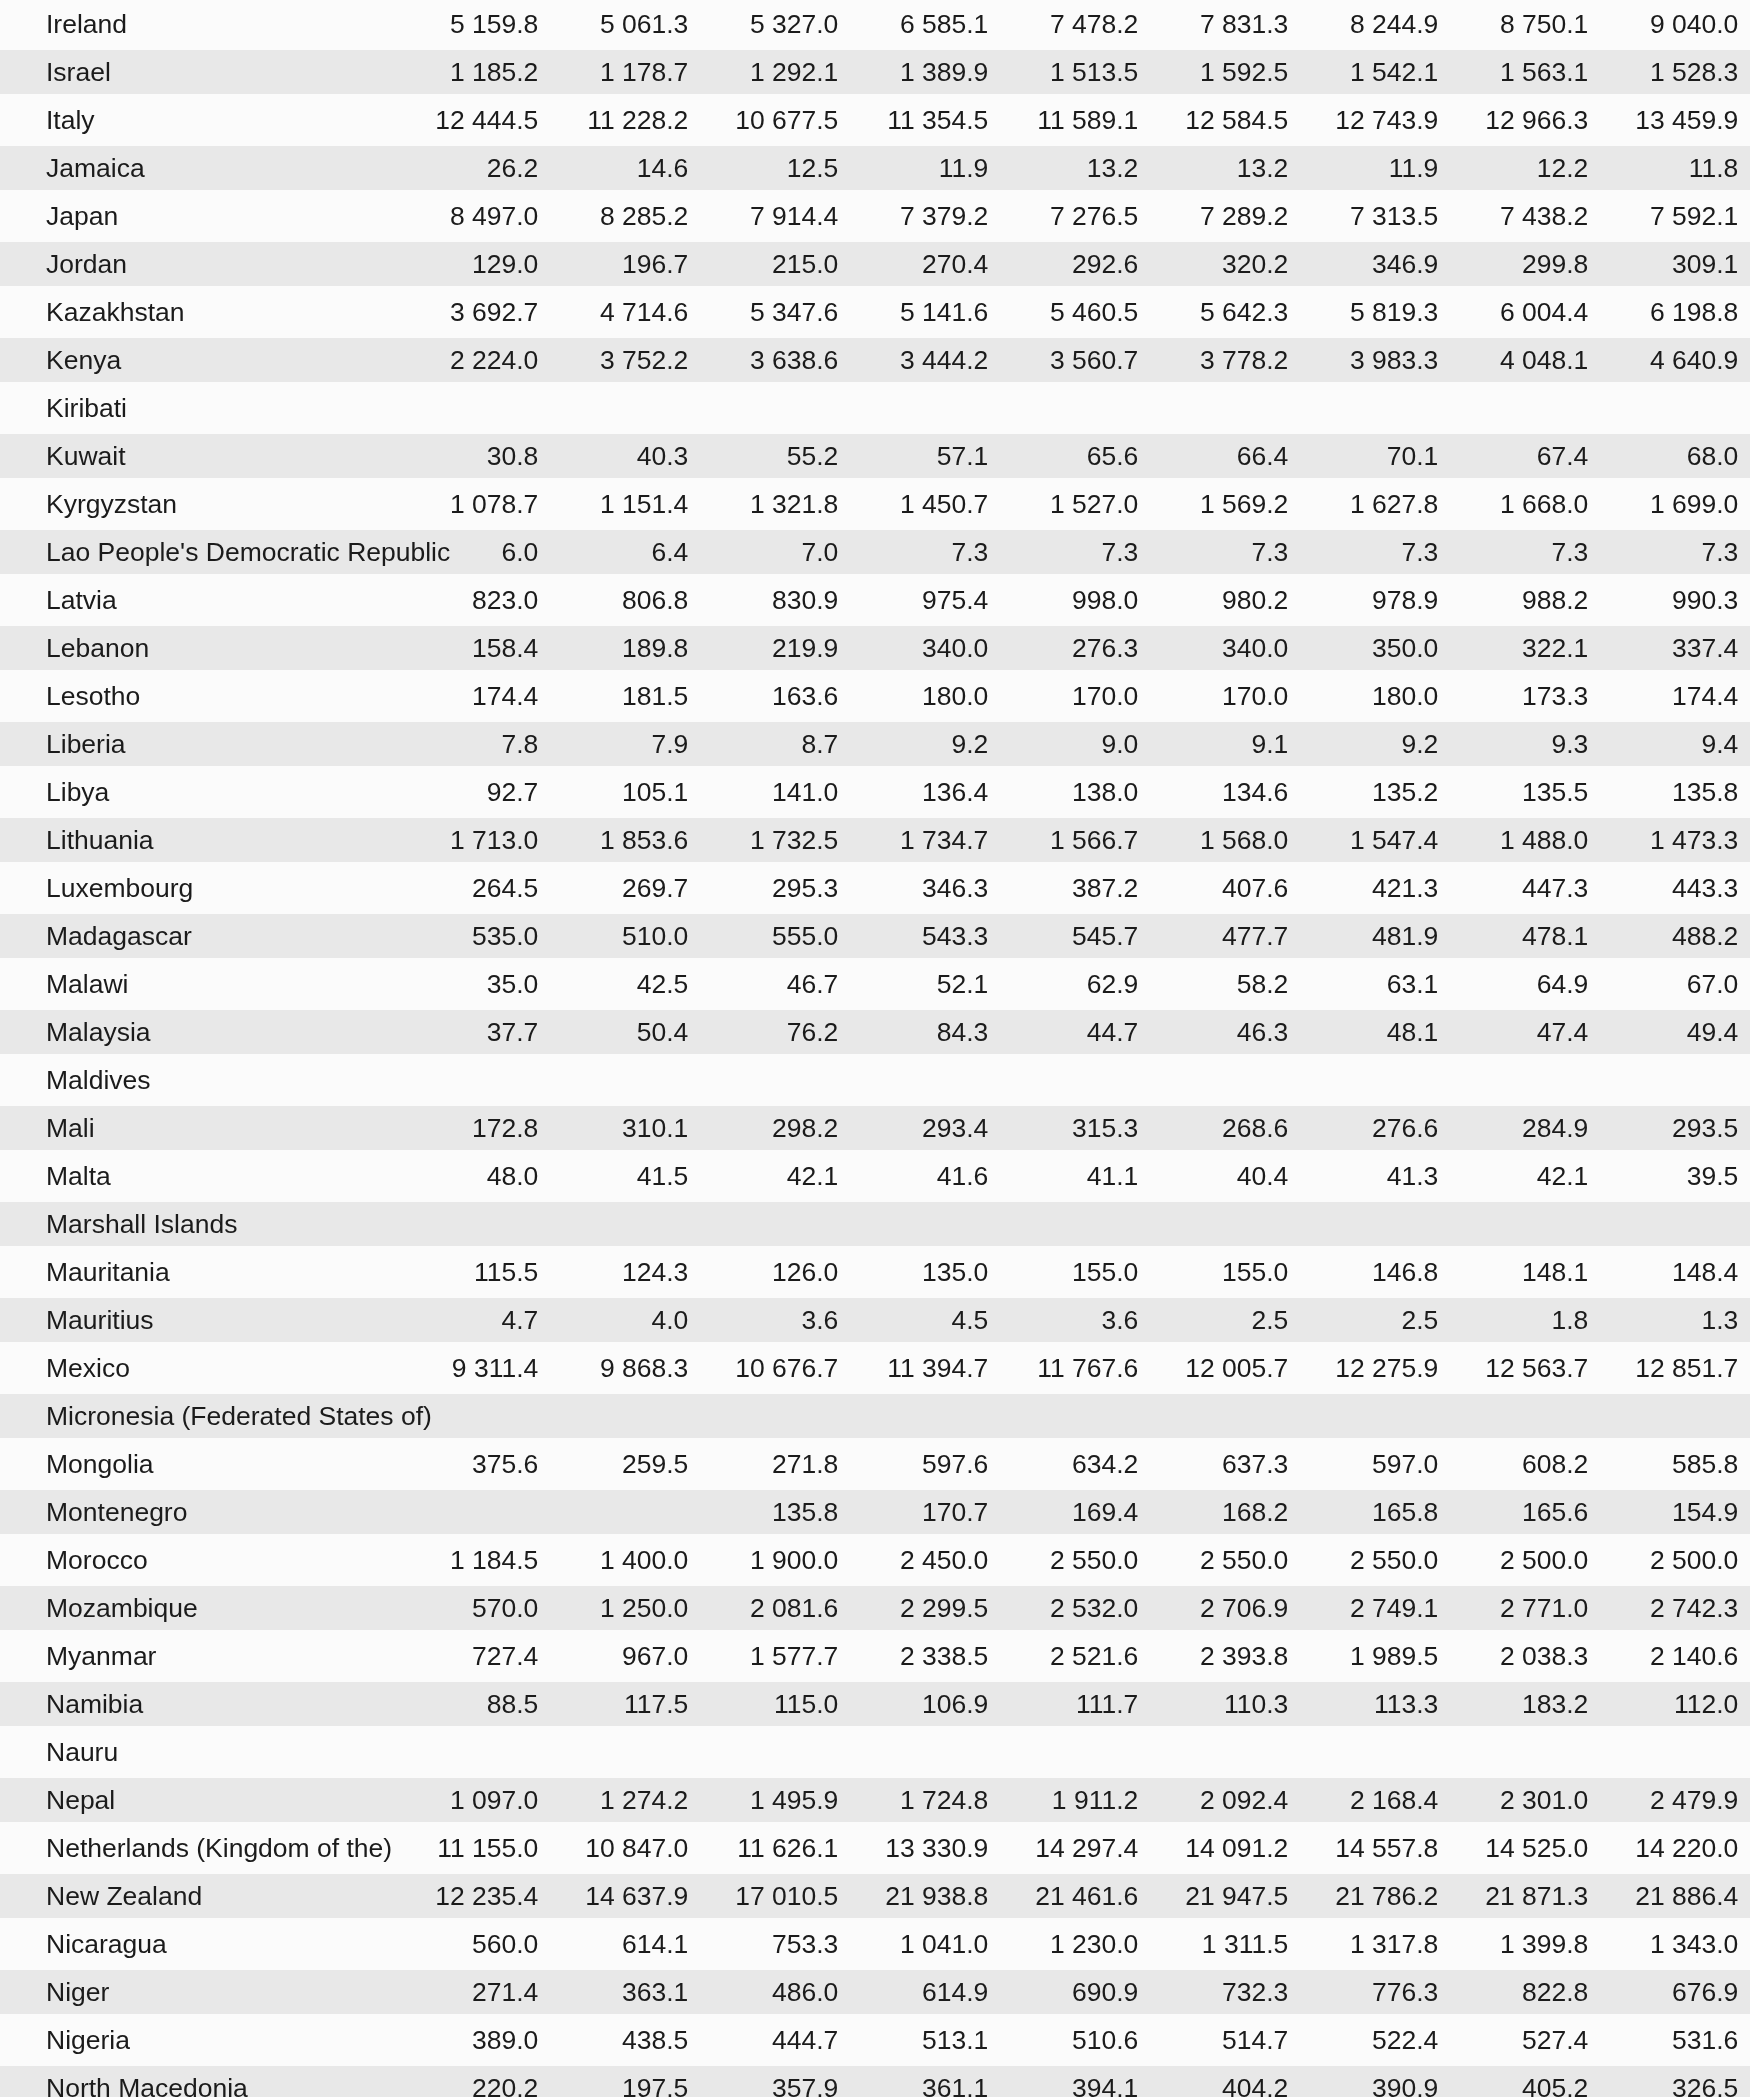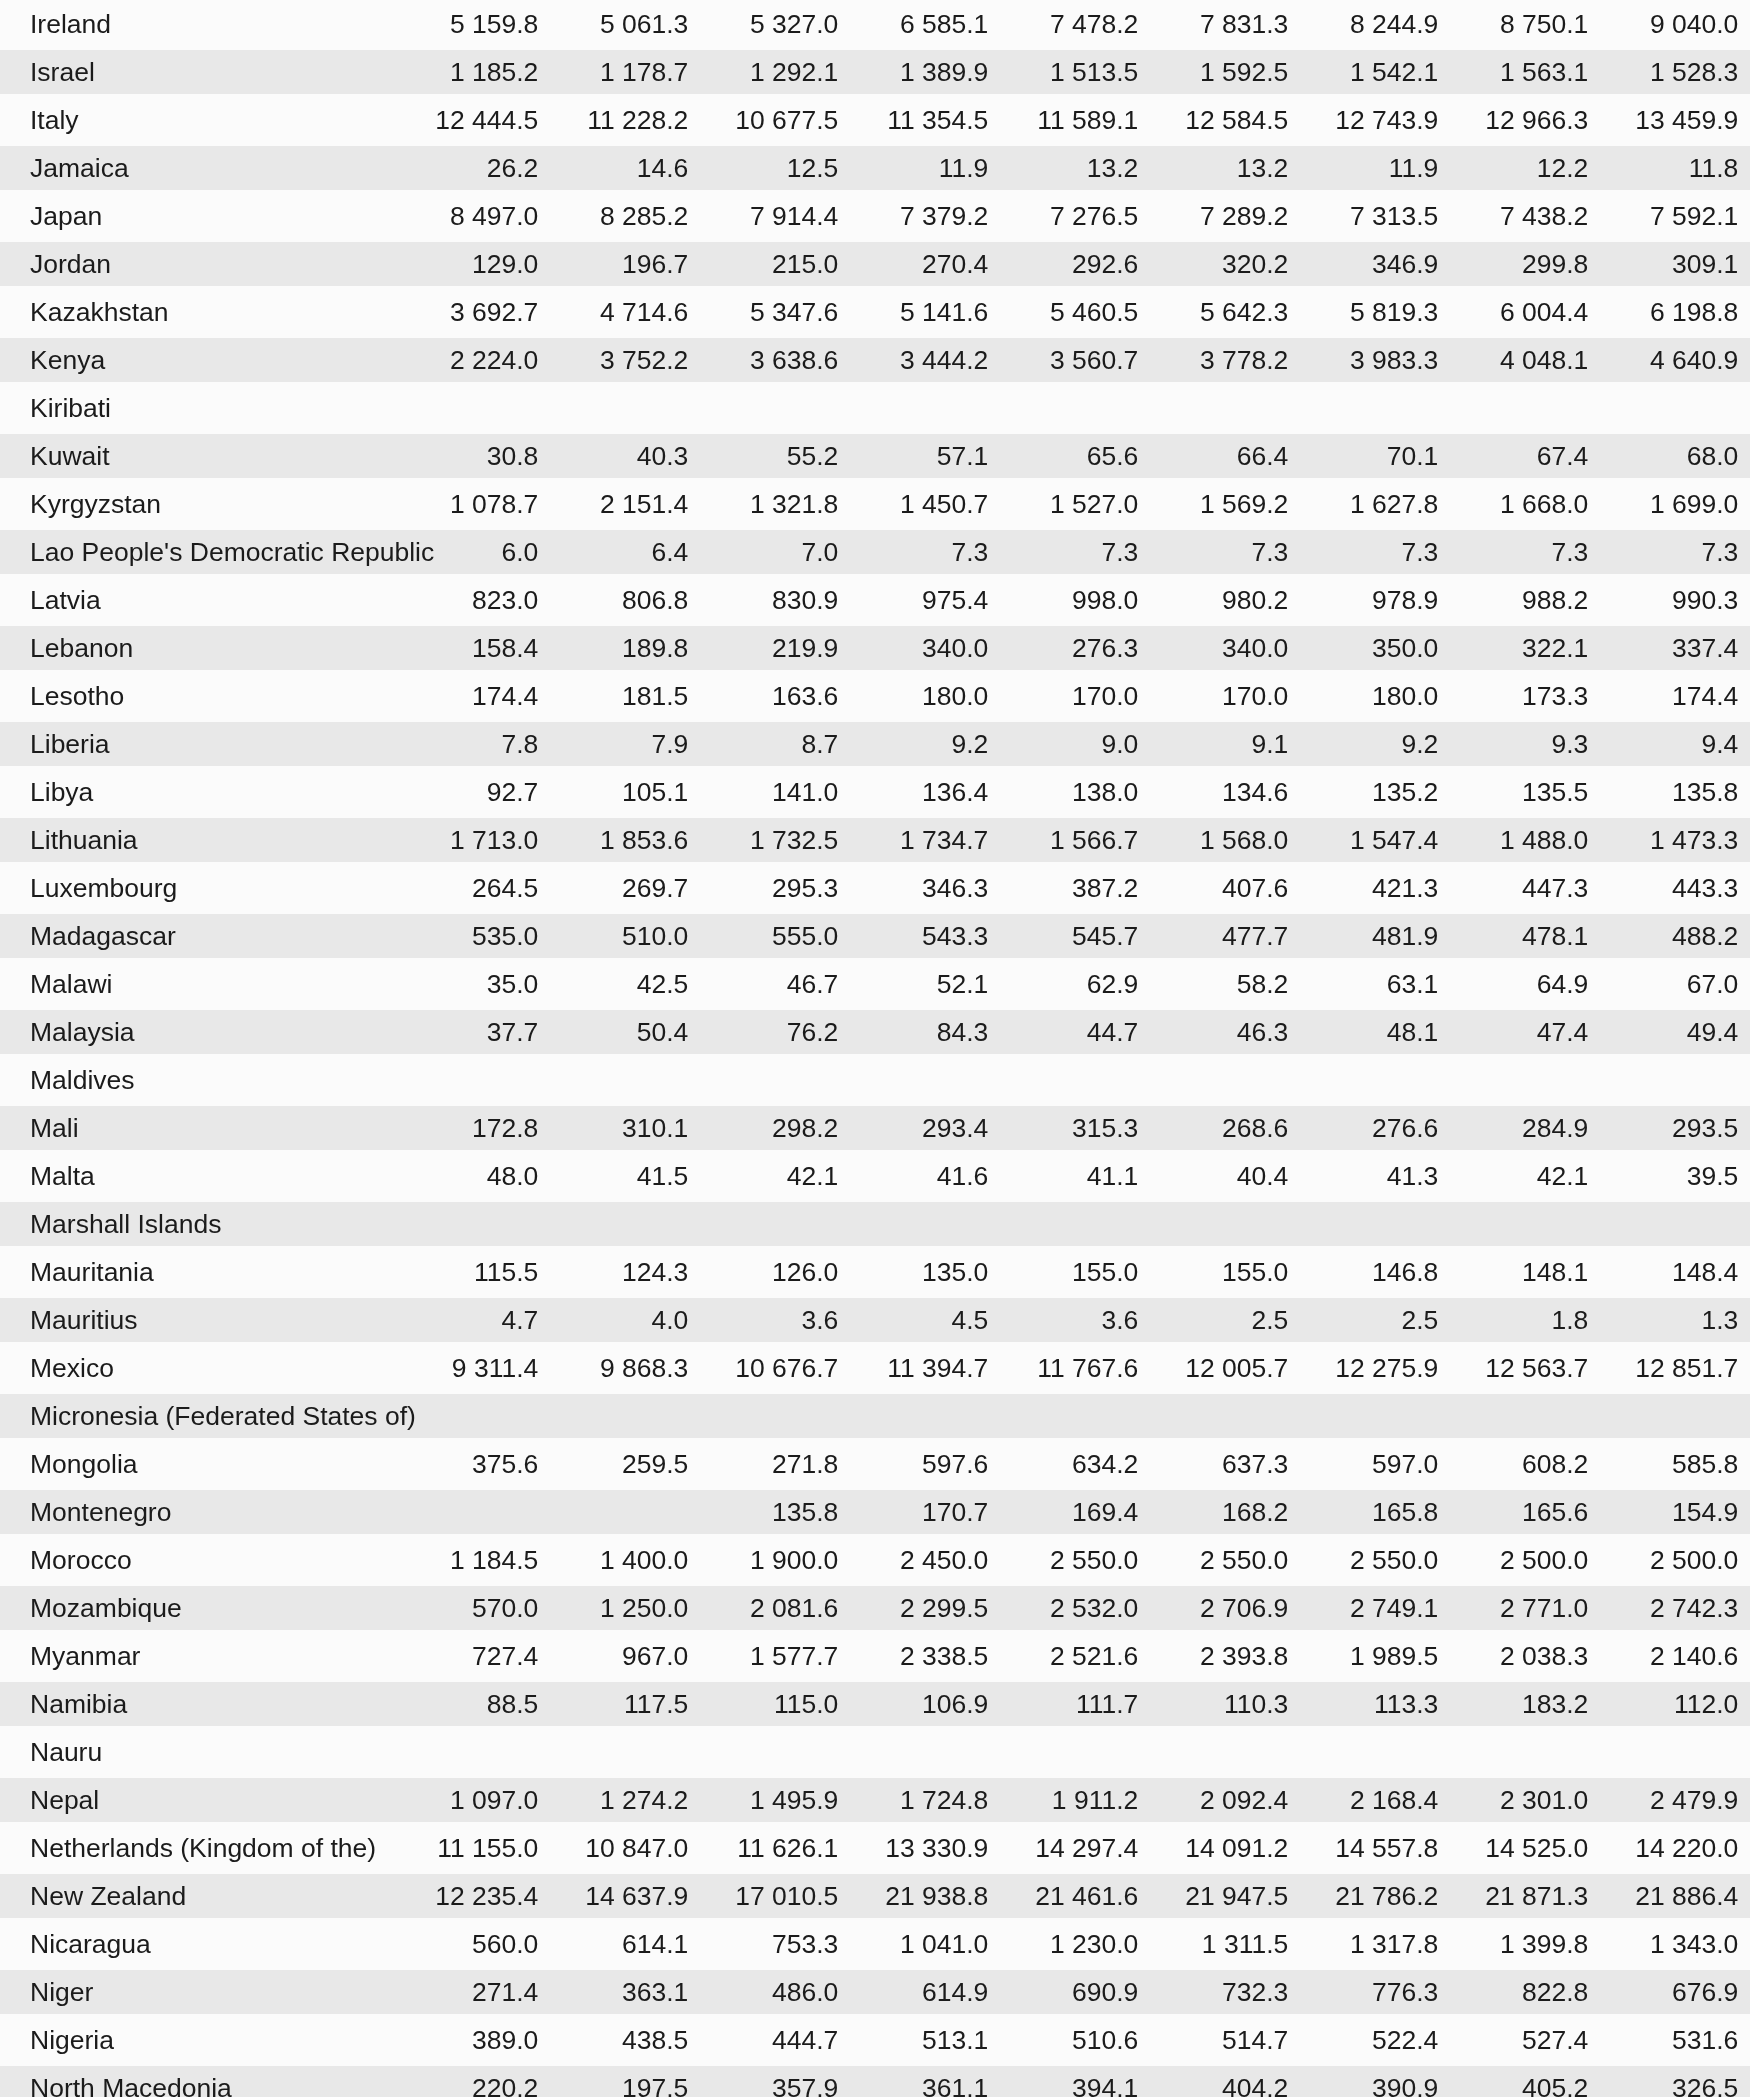--- a/index.html
+++ b/index.html
@@ -29,21 +29,21 @@
     font-weight: 400;
     color: var(--text-color, #1b1b1b);
     vertical-align: middle;
     white-space: nowrap;
     overflow: visible;
     padding: 0;
     line-height: 1;
   }
   td.country-cell {
     text-align: left;
-    padding-left: 30px;
+    padding-left: 46px;
   }
   td.value-cell {
     text-align: right;
     padding-right: 13.7px;
     font-variant-numeric: tabular-nums;
   }
   
   tr.data-row:nth-child(odd) td {
     background: var(--row-base, #fbfbfb);
   }
@@ -194,21 +194,21 @@
           <td class="value-cell">57.1</td>
           <td class="value-cell">65.6</td>
           <td class="value-cell">66.4</td>
           <td class="value-cell">70.1</td>
           <td class="value-cell">67.4</td>
           <td class="value-cell">68.0</td>
         </tr>
         <tr class="data-row">
           <td class="country-cell">Kyrgyzstan</td>
           <td class="value-cell">1 078.7</td>
-          <td class="value-cell">2 151.4</td>
+          <td class="value-cell">1 151.4</td>
           <td class="value-cell">1 321.8</td>
           <td class="value-cell">1 450.7</td>
           <td class="value-cell">1 527.0</td>
           <td class="value-cell">1 569.2</td>
           <td class="value-cell">1 627.8</td>
           <td class="value-cell">1 668.0</td>
           <td class="value-cell">1 699.0</td>
         </tr>
         <tr class="data-row">
           <td class="country-cell">Lao People's Democratic Republic</td>

